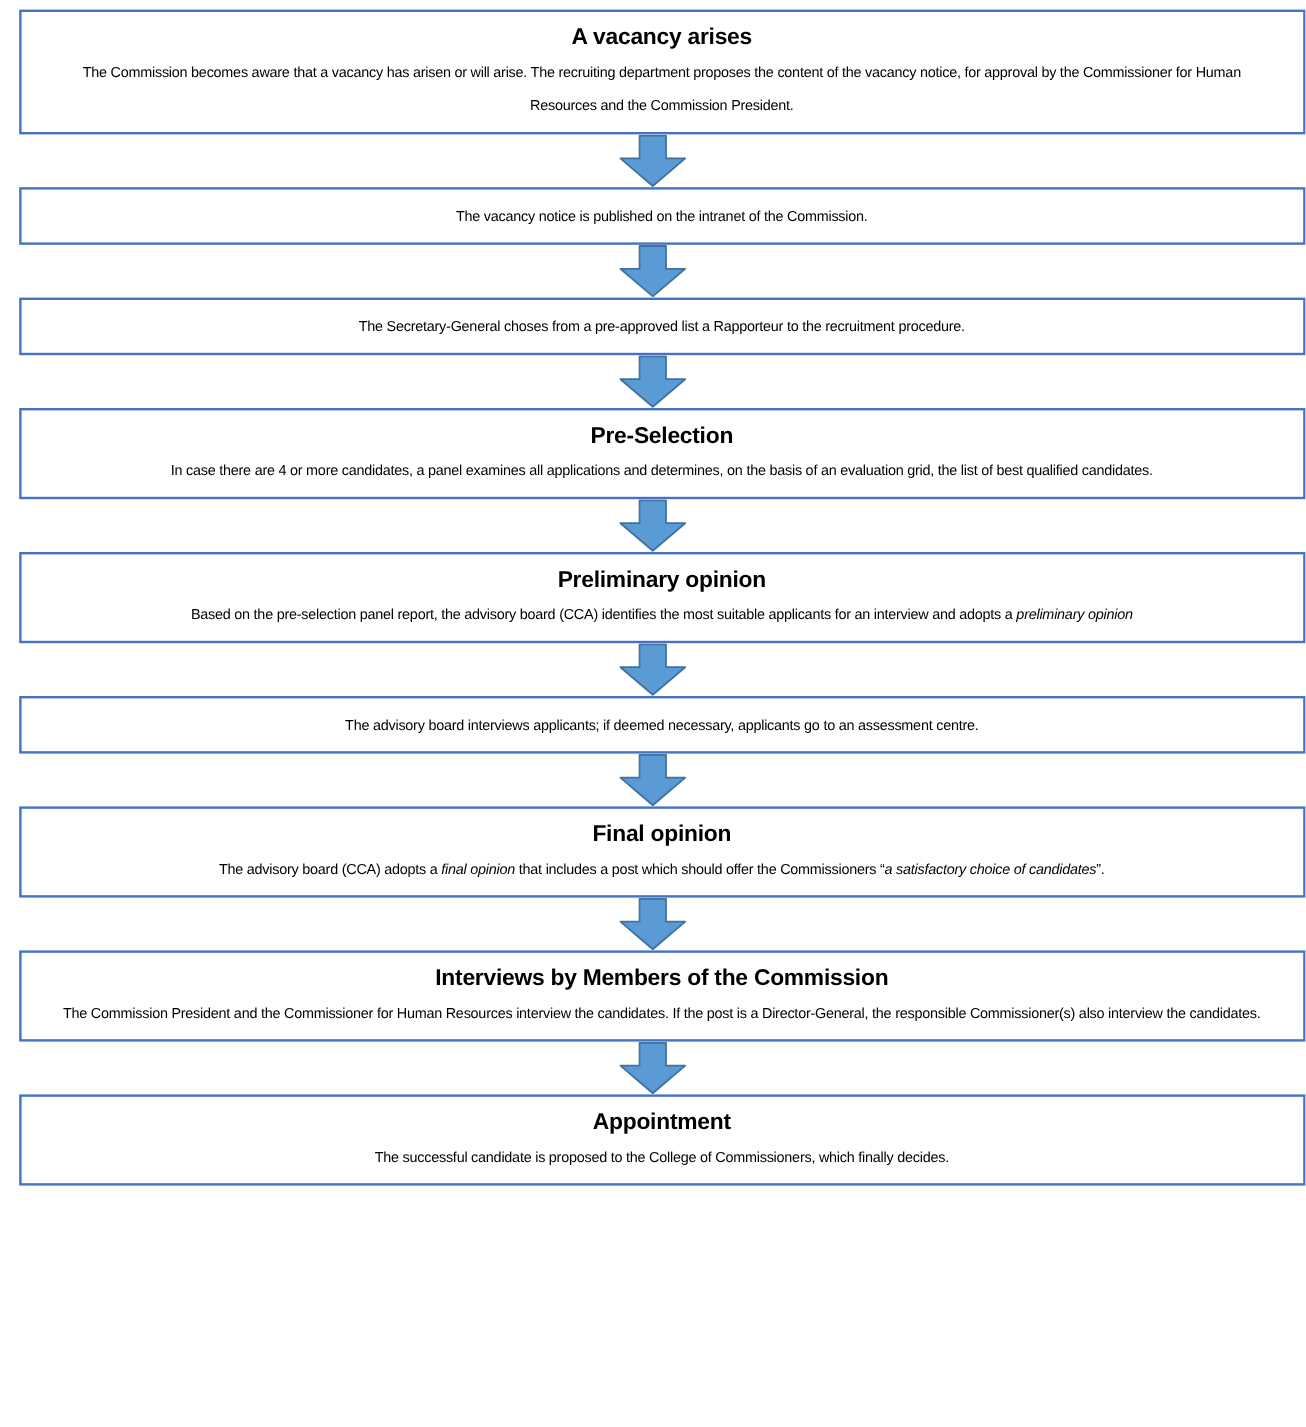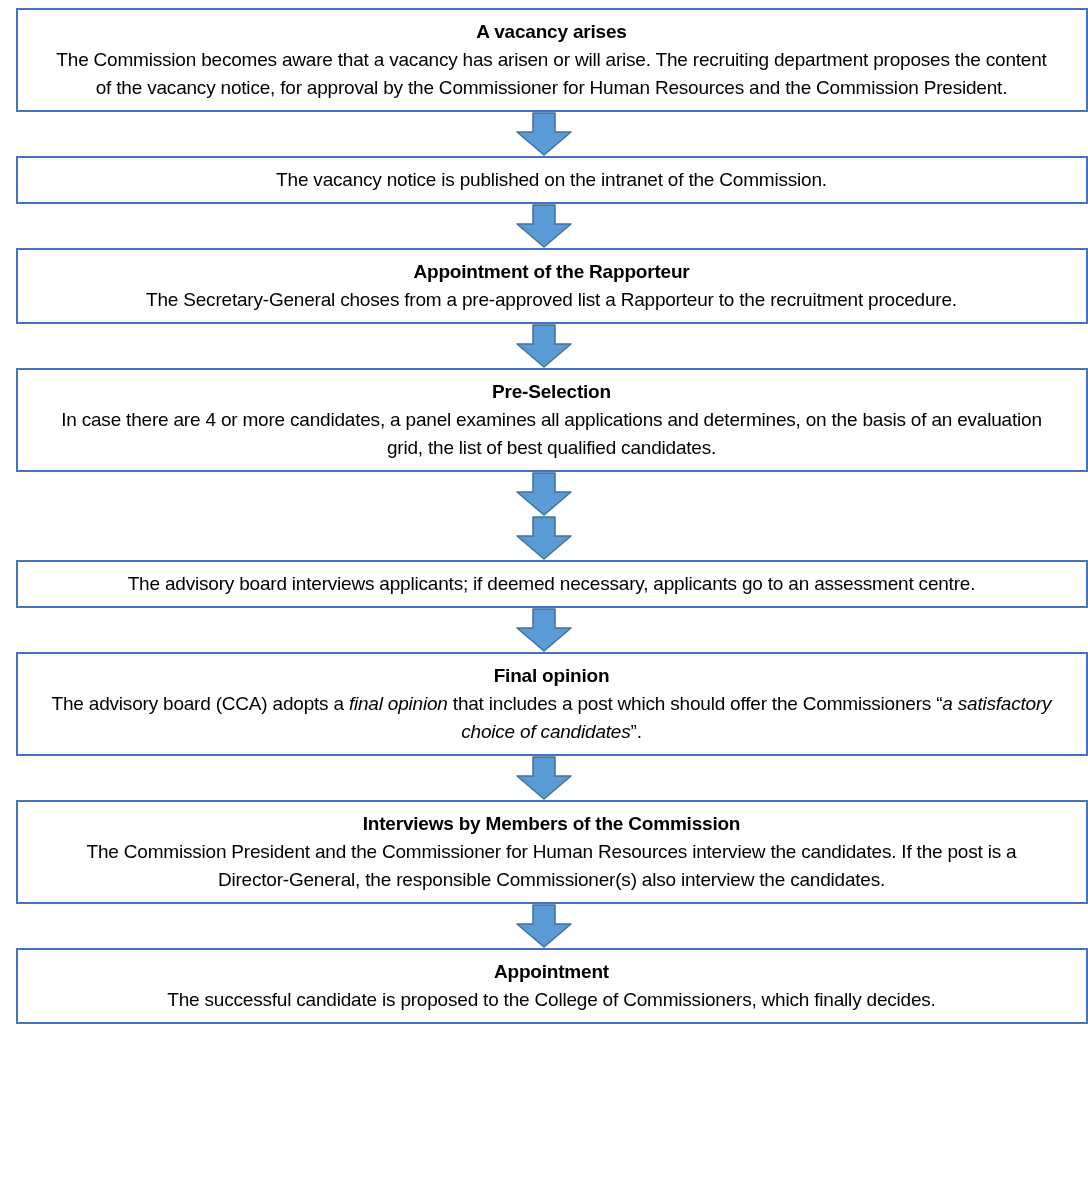--- a/index.html
+++ b/index.html
@@ -31,21 +31,21 @@
     padding: 8px 5px;
     margin-left: 15px;
   }
   .step-title {
     font-weight: bold;
     font-size: 19px;
     line-height: 28px;
     letter-spacing: -0.2px;
   }
   .step-body {
-    font-size: 19px;
+    font-size: 12px;
     line-height: 28px;
     letter-spacing: -0.2px;
     max-width: 1000px;
     margin: 0 auto;
   }
   .step-body i { font-style: italic; }
   .arrow {
     height: 44px;
     display: flex;
     align-items: center;
@@ -74,41 +74,44 @@
     <div class="step-body"><span>The vacancy notice is published on the intranet of the Commission.</span></div>
   </div>
 
   <div class="arrow">
     <svg width="56" height="44" viewBox="0 0 56 44">
       <path d="M17 1 h22 v19 h16 L28 43 L1 20 h16 z" fill="var(--arrow-fill)" stroke="var(--arrow-stroke)" stroke-width="1.5" stroke-linejoin="round"></path>
     </svg>
   </div>
 
   <div class="step">
-    <div class="step-title">Appointment of the Rapporteur</div>
     <div class="step-body"><span>The Secretary-General choses from a pre-approved list a Rapporteur to the recruitment procedure.</span></div>
   </div>
 
   <div class="arrow">
     <svg width="56" height="44" viewBox="0 0 56 44">
       <path d="M17 1 h22 v19 h16 L28 43 L1 20 h16 z" fill="var(--arrow-fill)" stroke="var(--arrow-stroke)" stroke-width="1.5" stroke-linejoin="round"></path>
     </svg>
   </div>
 
   <div class="step">
     <div class="step-title">Pre-Selection</div>
     <div class="step-body"><span>In case there are 4 or more candidates, a panel examines all applications and determines, on the basis of an evaluation grid, the list of best qualified candidates.</span></div>
   </div>
 
   <div class="arrow">
     <svg width="56" height="44" viewBox="0 0 56 44">
       <path d="M17 1 h22 v19 h16 L28 43 L1 20 h16 z" fill="var(--arrow-fill)" stroke="var(--arrow-stroke)" stroke-width="1.5" stroke-linejoin="round"></path>
     </svg>
   </div>
 
+  <div class="step">
+    <div class="step-title">Preliminary opinion</div>
+    <div class="step-body"><span>Based on the pre-selection panel report, the advisory board (CCA) identifies the most suitable applicants for an interview and adopts a </span><i>preliminary opinion</i></div>
+  </div>
 
   <div class="arrow">
     <svg width="56" height="44" viewBox="0 0 56 44">
       <path d="M17 1 h22 v19 h16 L28 43 L1 20 h16 z" fill="var(--arrow-fill)" stroke="var(--arrow-stroke)" stroke-width="1.5" stroke-linejoin="round"></path>
     </svg>
   </div>
 
   <div class="step">
     <div class="step-body"><span>The advisory board interviews applicants; if deemed necessary, applicants go to an assessment centre.</span></div>
   </div>

